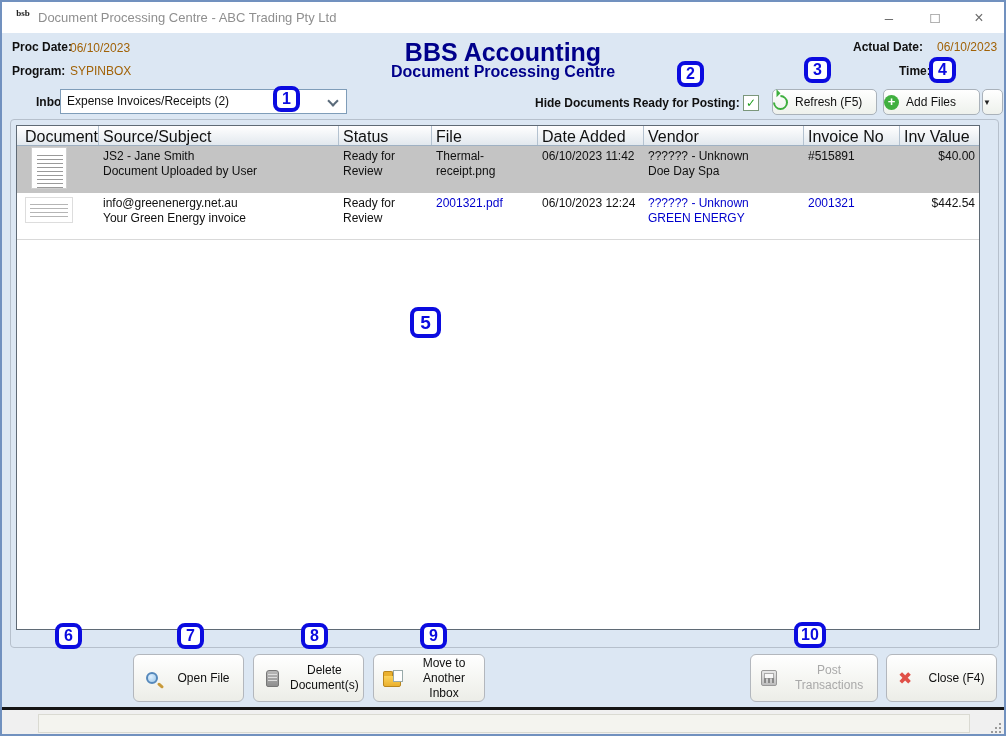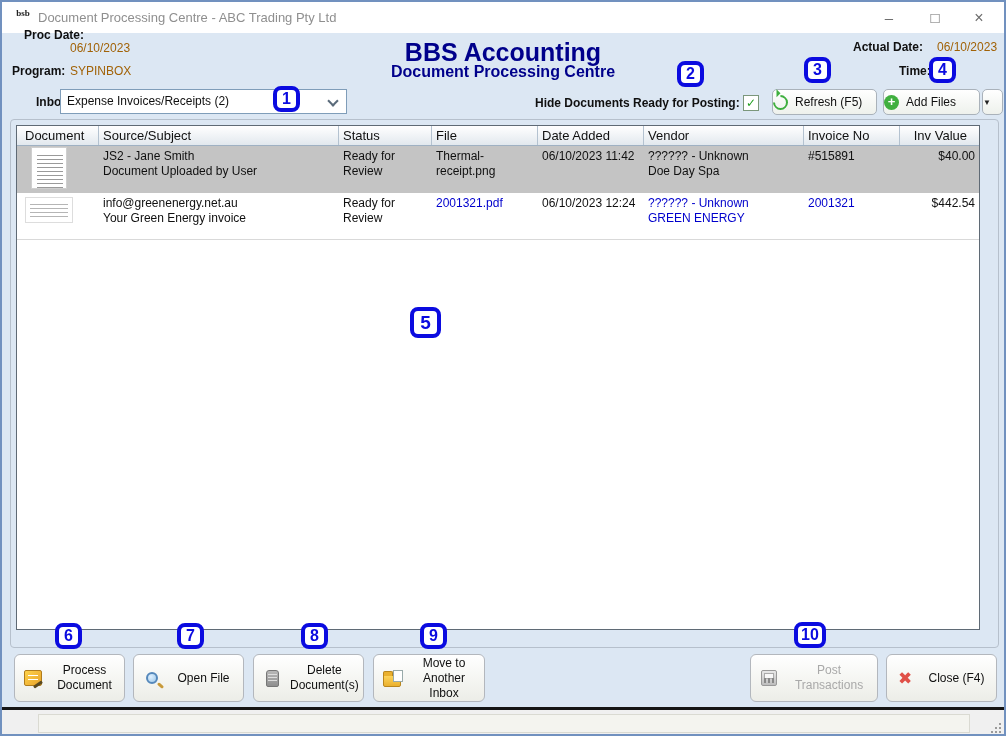--- a/index.html
+++ b/index.html
@@ -53,21 +53,21 @@
             font-size:13px; line-height:14px; text-align:center; font-weight:bold; }
 
   
   .groupbox { position:absolute; left:8px; top:117px; width:989px; height:529px;
             border:1px solid #b6c0cc; border-radius:4px; }
   .tablewrap { position:absolute; left:14px; top:123px; width:964px; height:505px;
             background:#fff; border:1px solid #5f6a75; overflow:hidden; }
 
   .thead { display:flex; height:20px; background:linear-gradient(#ffffff,#e2e8ee);
             border-bottom:1px solid #9fb1c3; }
-  .th { font-size:13px; color:#101010; padding:2px 12px 0 4px; border-right:1px solid #b4c2d0;
+  .th { font-size:16px; color:#101010; padding:2px 12px 0 4px; border-right:1px solid #b4c2d0;
             white-space:nowrap; overflow:hidden; }
   .trow { display:flex; font-size:12px; color:#101010; line-height:15px; }
   .row-selected { background:#c4c4c4; height:47px; }
   .row-plain { background:#fff; height:47px; border-bottom:1px solid #d9d9d9; }
   .td { padding:3px 4px 0 4px; overflow:hidden; }
   .c0 { width:82px; } .c1 { width:240px; } .c2 { width:93px; } .c3 { width:106px; }
   .c4 { width:106px; } .c5 { width:160px; } .c6 { width:96px; }
   .c7 { flex:1; text-align:right; }
   .link { color:#0000cc; }
 
@@ -145,21 +145,21 @@
 <div class="window">
 
   <div class="titlebar">
     <div class="titlebar-logo">bsb</div>
     <div class="titlebar-text">Document Processing Centre - ABC Trading Pty Ltd</div>
     <div class="wctl wctl-min">–</div>
     <div class="wctl wctl-max">□</div>
     <div class="wctl wctl-close">×</div>
   </div>
 
-  <div class="lbl" style="left:10px; top:26px;margin-left:12px;">Proc Date:</div>
+  <div class="lbl" style="left:10px; top:38px;">Proc Date:</div>
   <div class="val" style="left:68px; top:39px;">06/10/2023</div>
   <div class="lbl" style="left:10px; top:62px;">Program:</div>
   <div class="val" style="left:68px; top:62px;">SYPINBOX</div>
 
   <div class="app-title">BBS Accounting</div>
   <div class="screen-title">Document Processing Centre</div>
 
   <div class="lbl" style="left:851px; top:38px;">Actual Date:</div>
   <div class="val" style="left:935px; top:38px;">06/10/2023</div>
   <div class="lbl" style="left:897px; top:62px;">Time:</div>
@@ -238,26 +238,20 @@
       <div class="td c4">06/10/2023 12:24</div>
       <div class="td c5 link">
         <div>?????? - Unknown</div>
           <div>GREEN ENERGY</div>
       </div>
       <div class="td c6 link">2001321</div>
       <div class="td c7">$442.54</div>
     </div>
   </div>
 
-  <div class="fbtn b-process">
-    <span class="ficon">
-        <span class="icon-note"></span>
-      </span>
-    <span class="flabel">Process Document</span>
-  </div>
   <div class="fbtn b-open">
     <span class="ficon">
         <span class="icon-mag"></span>
       </span>
     <span class="flabel">Open File</span>
   </div>
   <div class="fbtn b-delete">
     <span class="ficon">
         <span class="icon-bin"></span>
       </span>

